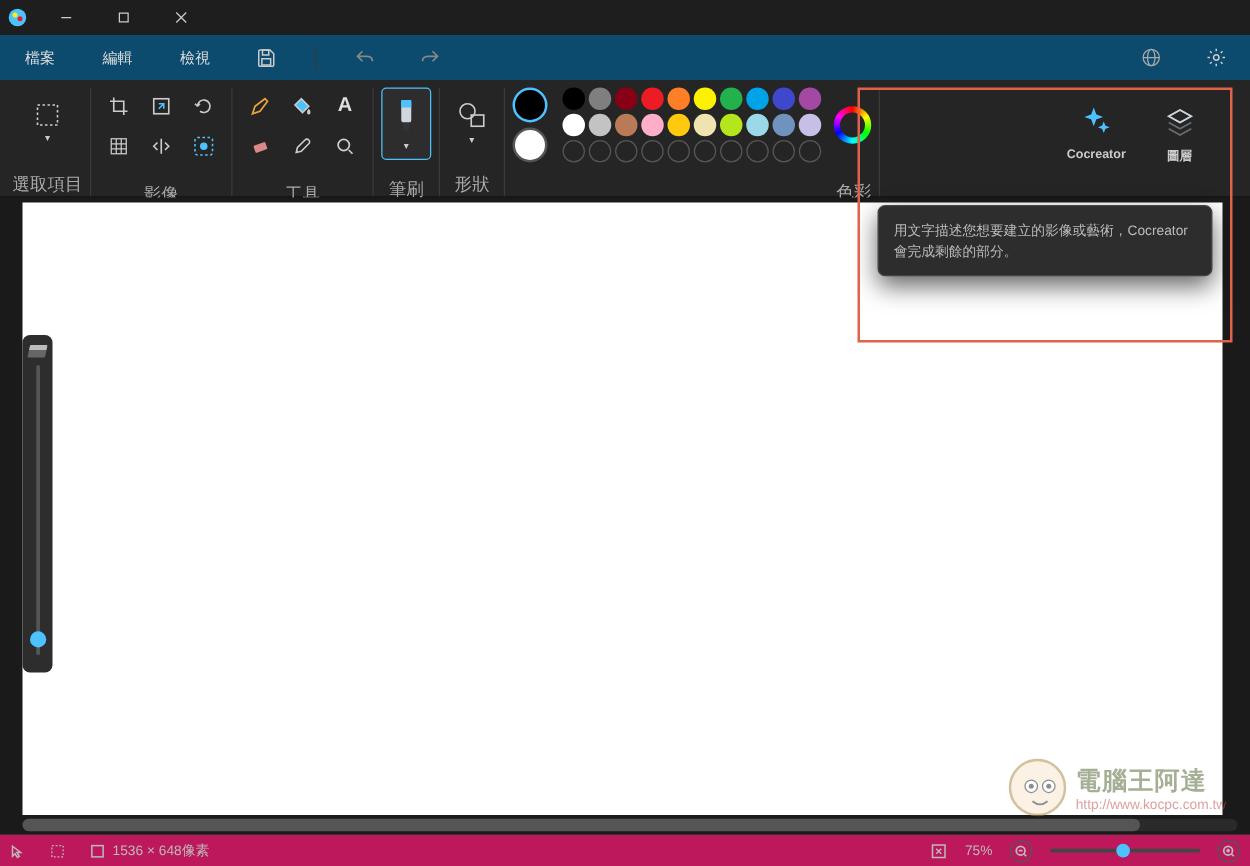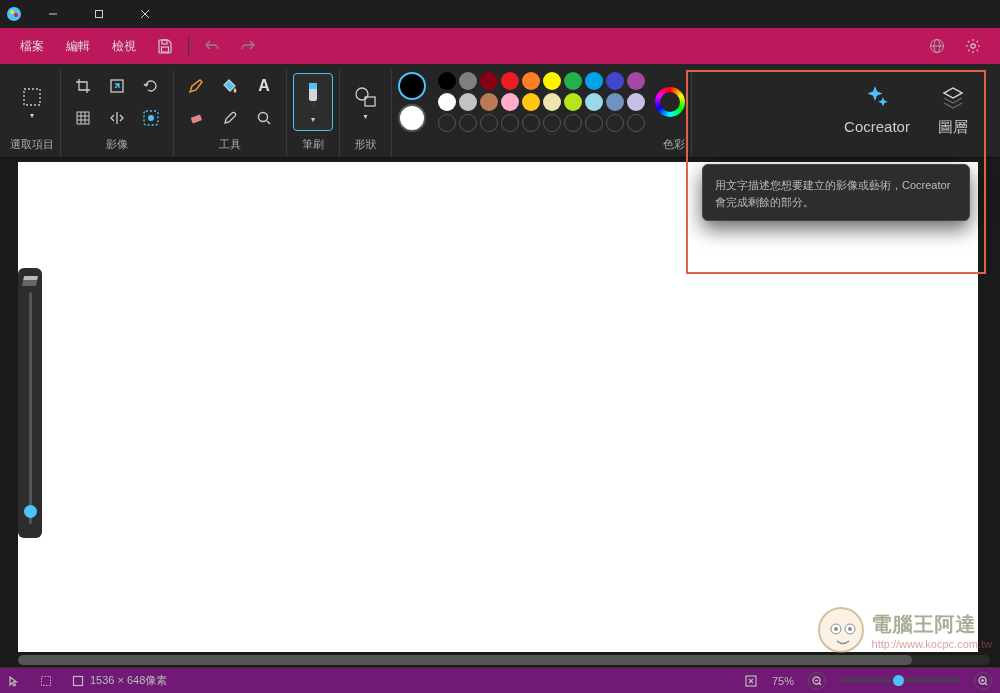--- a/index.html
+++ b/index.html
@@ -4,77 +4,77 @@
 <style>
 * { margin: 0; padding: 0; box-sizing: border-box; font-family: "Segoe UI", "Microsoft JhengHei", sans-serif; }
 body { background: #1a1a1a; width: 1000px; height: 693px; overflow: hidden; color: #fff; }
 
 .titlebar { height: 28px; background: #1e1e1e; display: flex; align-items: center; padding: 0 6px; }
 .titlebar .app-icon { width: 16px; height: 16px; margin-right: 8px; }
 .titlebar .title { font-size: 11px; color: #ccc; flex: 1; }
 .titlebar .win-controls { display: flex; }
 .titlebar .win-btn { width: 46px; height: 28px; display: flex; align-items: center; justify-content: center; color: #ccc; font-size: 10px; }
 
-.menubar { height: 36px; background: #be185d; display: flex; align-items: center; padding: 0 10px; gap: 2px; }
+.menubar { height: 36px; background: #0c4a6e; display: flex; align-items: center; padding: 0 10px; gap: 18px; }
 .menubar .menu-item { padding: 6px 10px; font-size: 12px; color: #ddd; border-radius: 4px; }
 .menubar .icon-btn { width: 34px; height: 30px; display:flex; align-items:center; justify-content:center; color:#aaa; border-radius:4px; }
 .menubar .spacer { flex: 1; }
 
 .ribbon { height: 94px; background: #252525; display: flex; align-items: stretch; padding: 6px 4px 0 4px; border-bottom: 1px solid #111; }
 .ribbon-group { display:flex; flex-direction:column; align-items:center; padding: 0 6px; border-right: 1px solid #3a3a3a; }
 .ribbon-group:last-child { border-right:none; }
 .ribbon-group .group-content { flex:1; display:flex; align-items:center; justify-content:center; gap: 4px; }
-.ribbon-group .group-label { font-size: 11px; color:#aaa; padding: 3px 0 5px 0; }
+.ribbon-group .group-label { font-size: 14px; color:#aaa; padding: 3px 0 5px 0; margin-top: 12px; }
 
 .tool-btn { width: 32px; height: 30px; display:flex; align-items:center; justify-content:center; color:#ccc; border-radius:4px; }
 .big-tool { width: 38px; height: 54px; display:flex; flex-direction:column; align-items:center; justify-content:center; border-radius:4px; color:#ccc; gap:2px;}
 .big-tool .chev { font-size:8px; }
 .grid-tools { display:grid; grid-template-columns: repeat(3, 32px); gap:2px; }
 
 .brushes { width: 40px; height:58px; border-radius:4px; background:#2d2d2d; border:1px solid #4cc2ff; display:flex; flex-direction:column; align-items:center; justify-content:center; gap:4px; }
 .brushes .chev { font-size:8px; color:#ccc;}
 
 .color-main { display:flex; flex-direction:column; gap:4px; margin-right:8px; }
 .color-swatch-lg { width:28px; height:28px; border-radius:50%; border:2px solid #4cc2ff; }
 .swatch-grid { display:grid; grid-template-columns: repeat(10, 18px); gap:3px; }
 .swatch { width:18px; height:18px; border-radius:50%; }
 .swatch.empty { border:1px solid #555; background:transparent; }
 .color-picker-ring { width:30px; height:30px; border-radius:50%; background: conic-gradient(red,yellow,lime,cyan,blue,magenta,red); margin-left:6px; position:relative;}
 .color-picker-ring::after { content:''; position:absolute; inset:5px; border-radius:50%; background:#252525;}
 
 .side-tabs { display:flex; gap:12px; padding:4px 10px; }
 .side-tab { display:flex; flex-direction:column; align-items:center; gap:6px; padding:4px 8px; }
 .side-tab .icn { width:30px; height:30px; display:flex; align-items:center; justify-content:center; color:#ccc; }
-.side-tab .lbl { font-size:15px; color:#ccc; }
+.side-tab .lbl { font-size:10px; color:#ccc;font-weight:bold; }
 
 .highlight-box { position:absolute; top:70px; right:14px; width:300px; height:204px; border:2px solid #e0624a; pointer-events:none; z-index:50; }
 
 .tooltip { position:absolute; top:164px; right:30px; width:268px; background:#2d2d2d; border:1px solid #444; border-radius:6px; box-shadow:0 8px 20px rgba(0,0,0,0.6); z-index:40; padding:12px 12px 0 12px; }
 .tooltip .tt-title { font-size:12px; font-weight:600; margin-bottom:4px; }
 .tooltip .tt-body { font-size:11px; color:#bbb; line-height:1.5; margin-bottom:10px; }
 .tooltip .tt-btn { background:#3a3a3a; border-top:1px solid #444; margin:0 -12px; padding:8px; text-align:center; font-size:12px; border-radius:0 0 6px 6px;}
 
 .canvas-area { position:relative; height: calc(693px - 28px - 36px - 94px - 26px); background:#1a1a1a; overflow:hidden; }
 .canvas { position:absolute; left:18px; top:4px; width:960px; height:490px; background:#fff; }
 
 .zoom-slider { position:absolute; left:18px; top:110px; width:24px; height:270px; background:#2d2d2d; border-radius:6px; display:flex; flex-direction:column; align-items:center; padding:8px 0; }
 .zoom-slider .track { flex:1; width:3px; background:#555; border-radius:2px; position:relative; margin:6px 0;}
 .zoom-slider .thumb { position:absolute; bottom:6px; left:-5px; width:13px; height:13px; background:#4cc2ff; border-radius:50%; }
 .zoom-slider .eraser-ic { width:14px; height:10px; background:linear-gradient(#bbb 40%, #666 40%); transform:skewX(-12deg); border-radius:1px;}
 
-.watermark { position:absolute; right:8px; bottom:14px; opacity:0.55; display:flex; align-items:center; gap:8px; }
+.watermark { position:absolute; right:19px; bottom:14px; opacity:0.55; display:flex; align-items:center; gap:8px; }
 .watermark .face { width:46px; height:46px; border-radius:50%; border:2px solid #b09050; background:#f8e8d0; position:relative;}
 .watermark .txt { display:flex; flex-direction:column; }
 .watermark .ln1 { font-size:20px; font-weight:700; color:#5b6e3f; letter-spacing:1px;}
 .watermark .ln2 { font-size:11px; color:#c05050; }
 
 .hscroll { position:absolute; left:18px; right:10px; bottom:2px; height:10px; background:#2a2a2a; border-radius:5px;}
 .hscroll .bar { position:absolute; left:0; width:92%; height:100%; background:#555; border-radius:5px;}
 
-.statusbar { height: 26px; background:#701a75; display:flex; align-items:center; padding:0 8px; font-size:11px; color:#bbb; gap:14px; border-top:1px solid #333;}
+.statusbar { height: 26px; background:#be185d; display:flex; align-items:center; padding:0 8px; font-size:11px; color:#bbb; gap:14px; border-top:1px solid #333;}
 .statusbar .sb-item { display:flex; align-items:center; gap:6px; }
 .statusbar .spacer { flex:1; }
 .statusbar .zoom-track { width:120px; height:3px; background:#444; border-radius:2px; position:relative;}
 .statusbar .zoom-track .dot { position:absolute; left:44%; top:-4px; width:11px; height:11px; background:#4cc2ff; border-radius:50%;}
 .statusbar .round { width:18px; height:18px; border:1px solid #555; border-radius:50%; display:flex; align-items:center; justify-content:center; font-size:10px;}
 
 svg { display:block; }
 </style>
 </head>
 <body>

